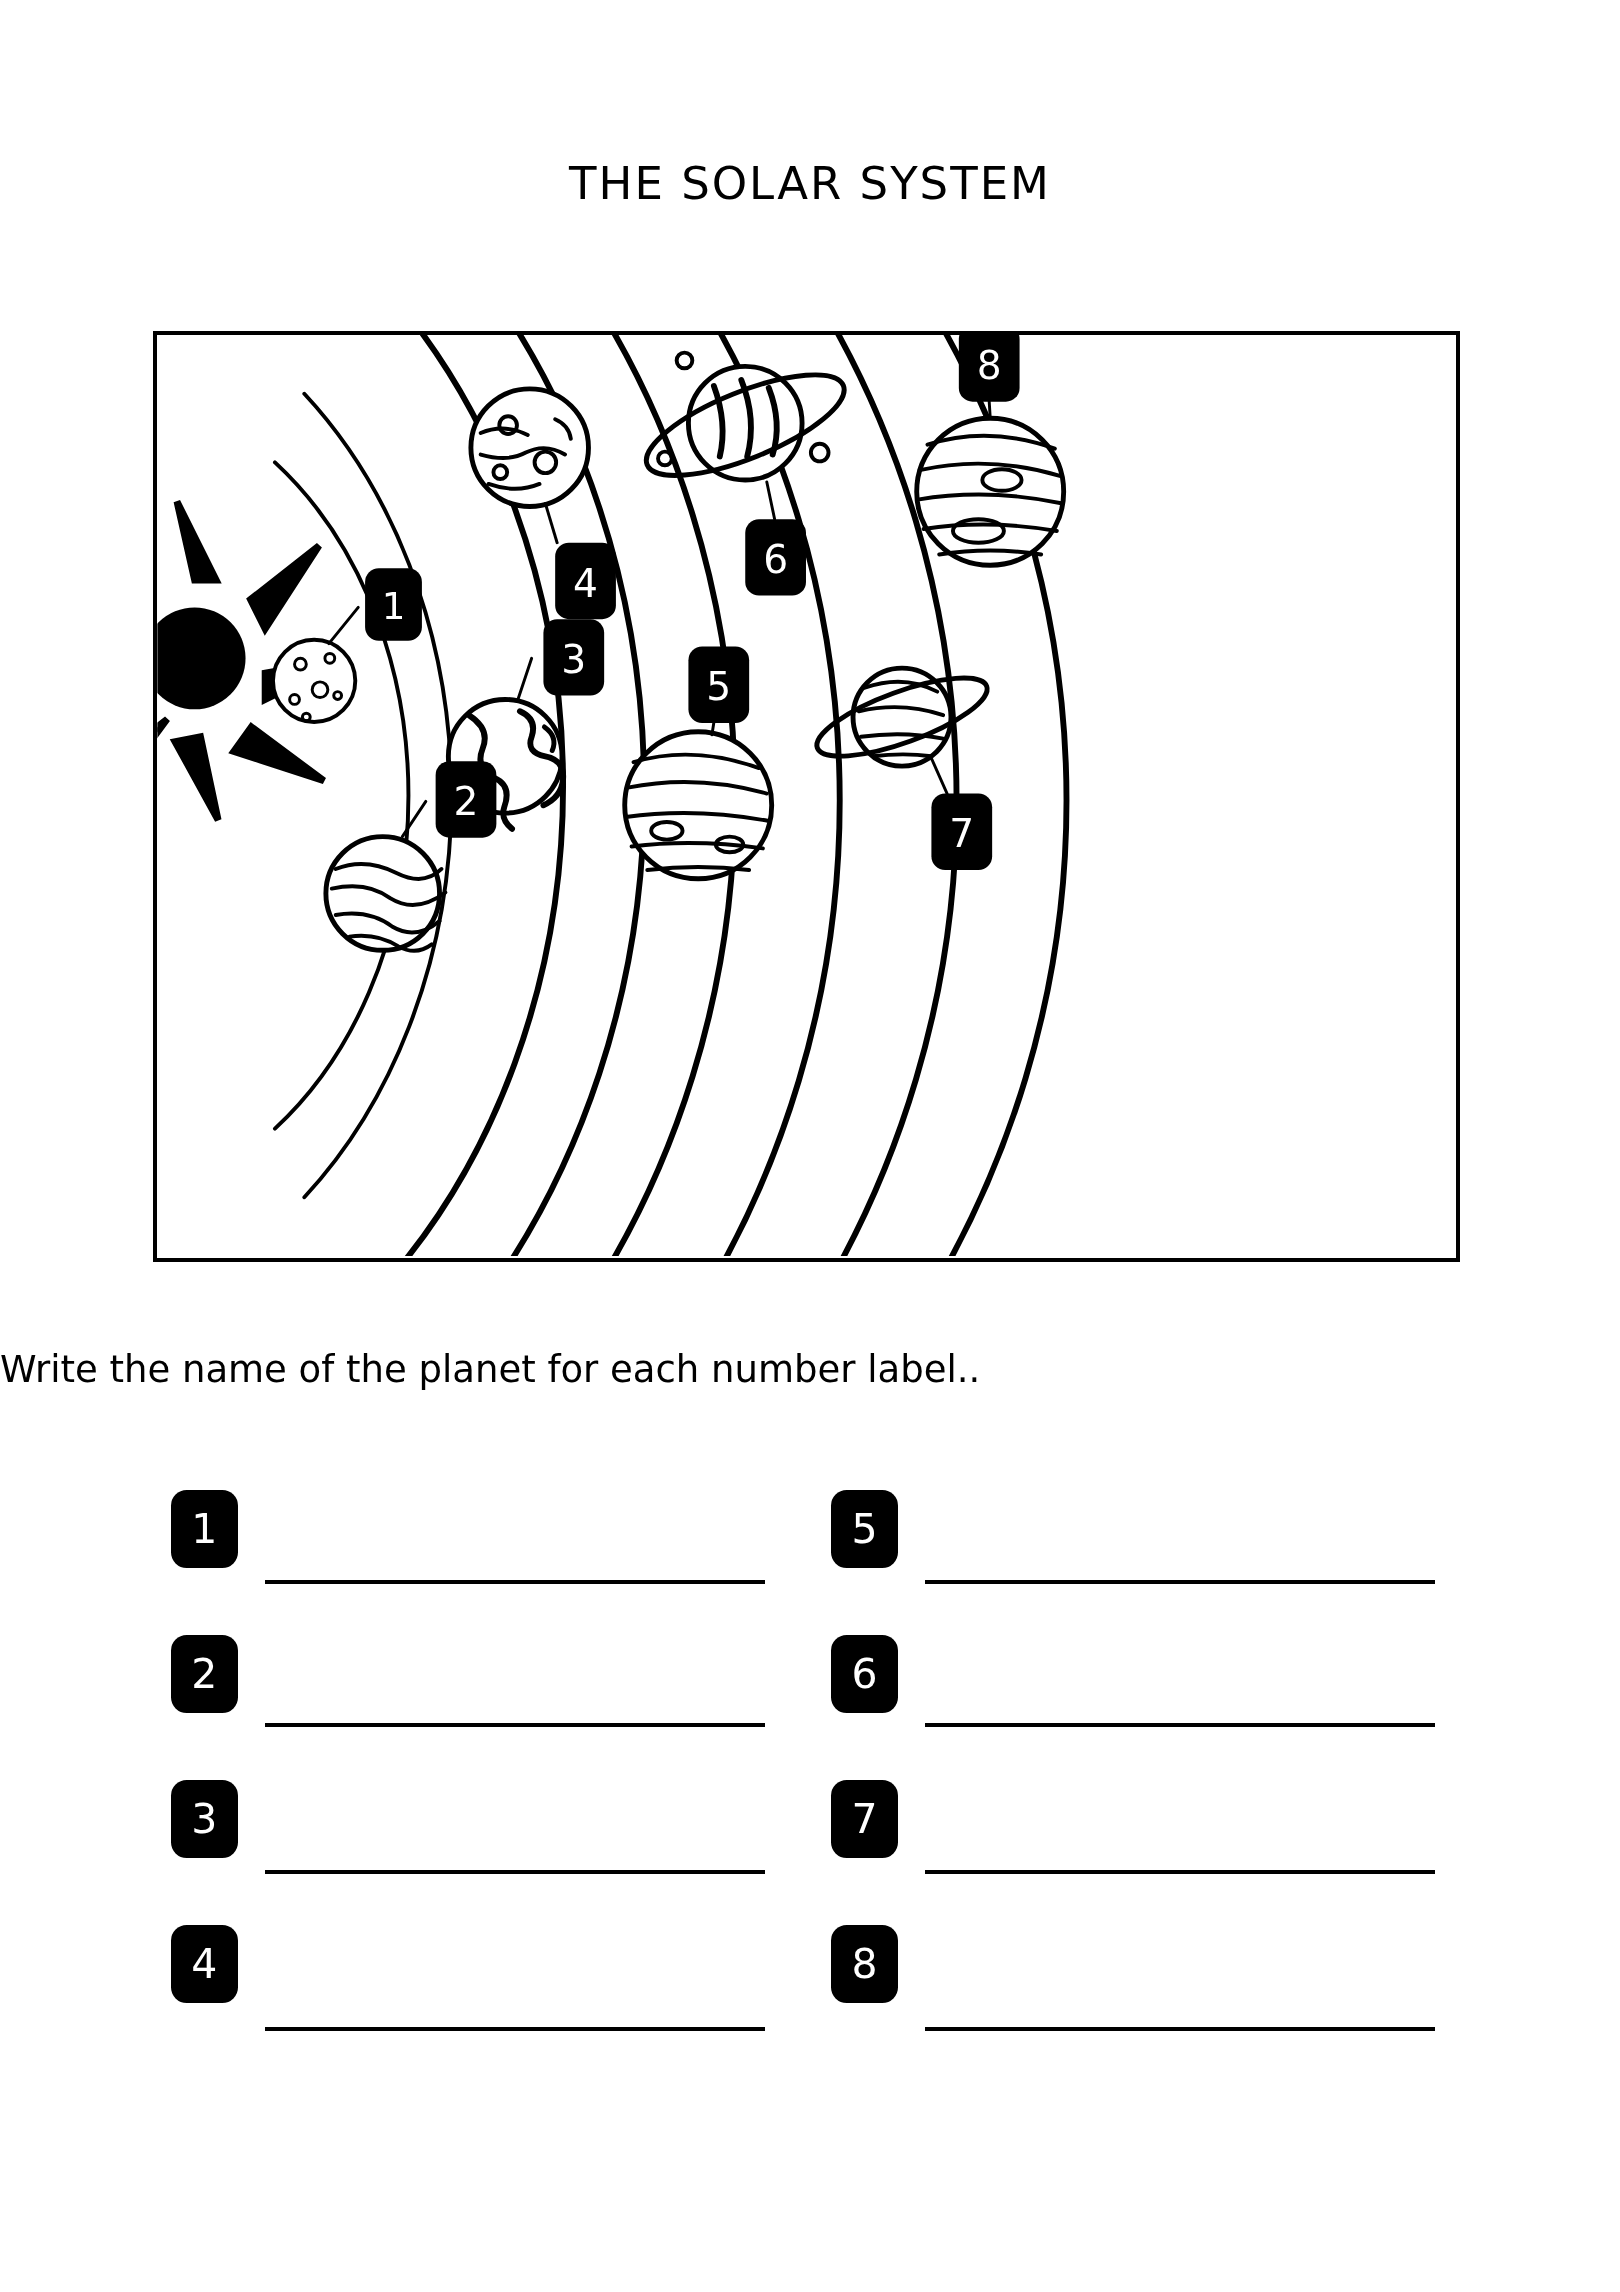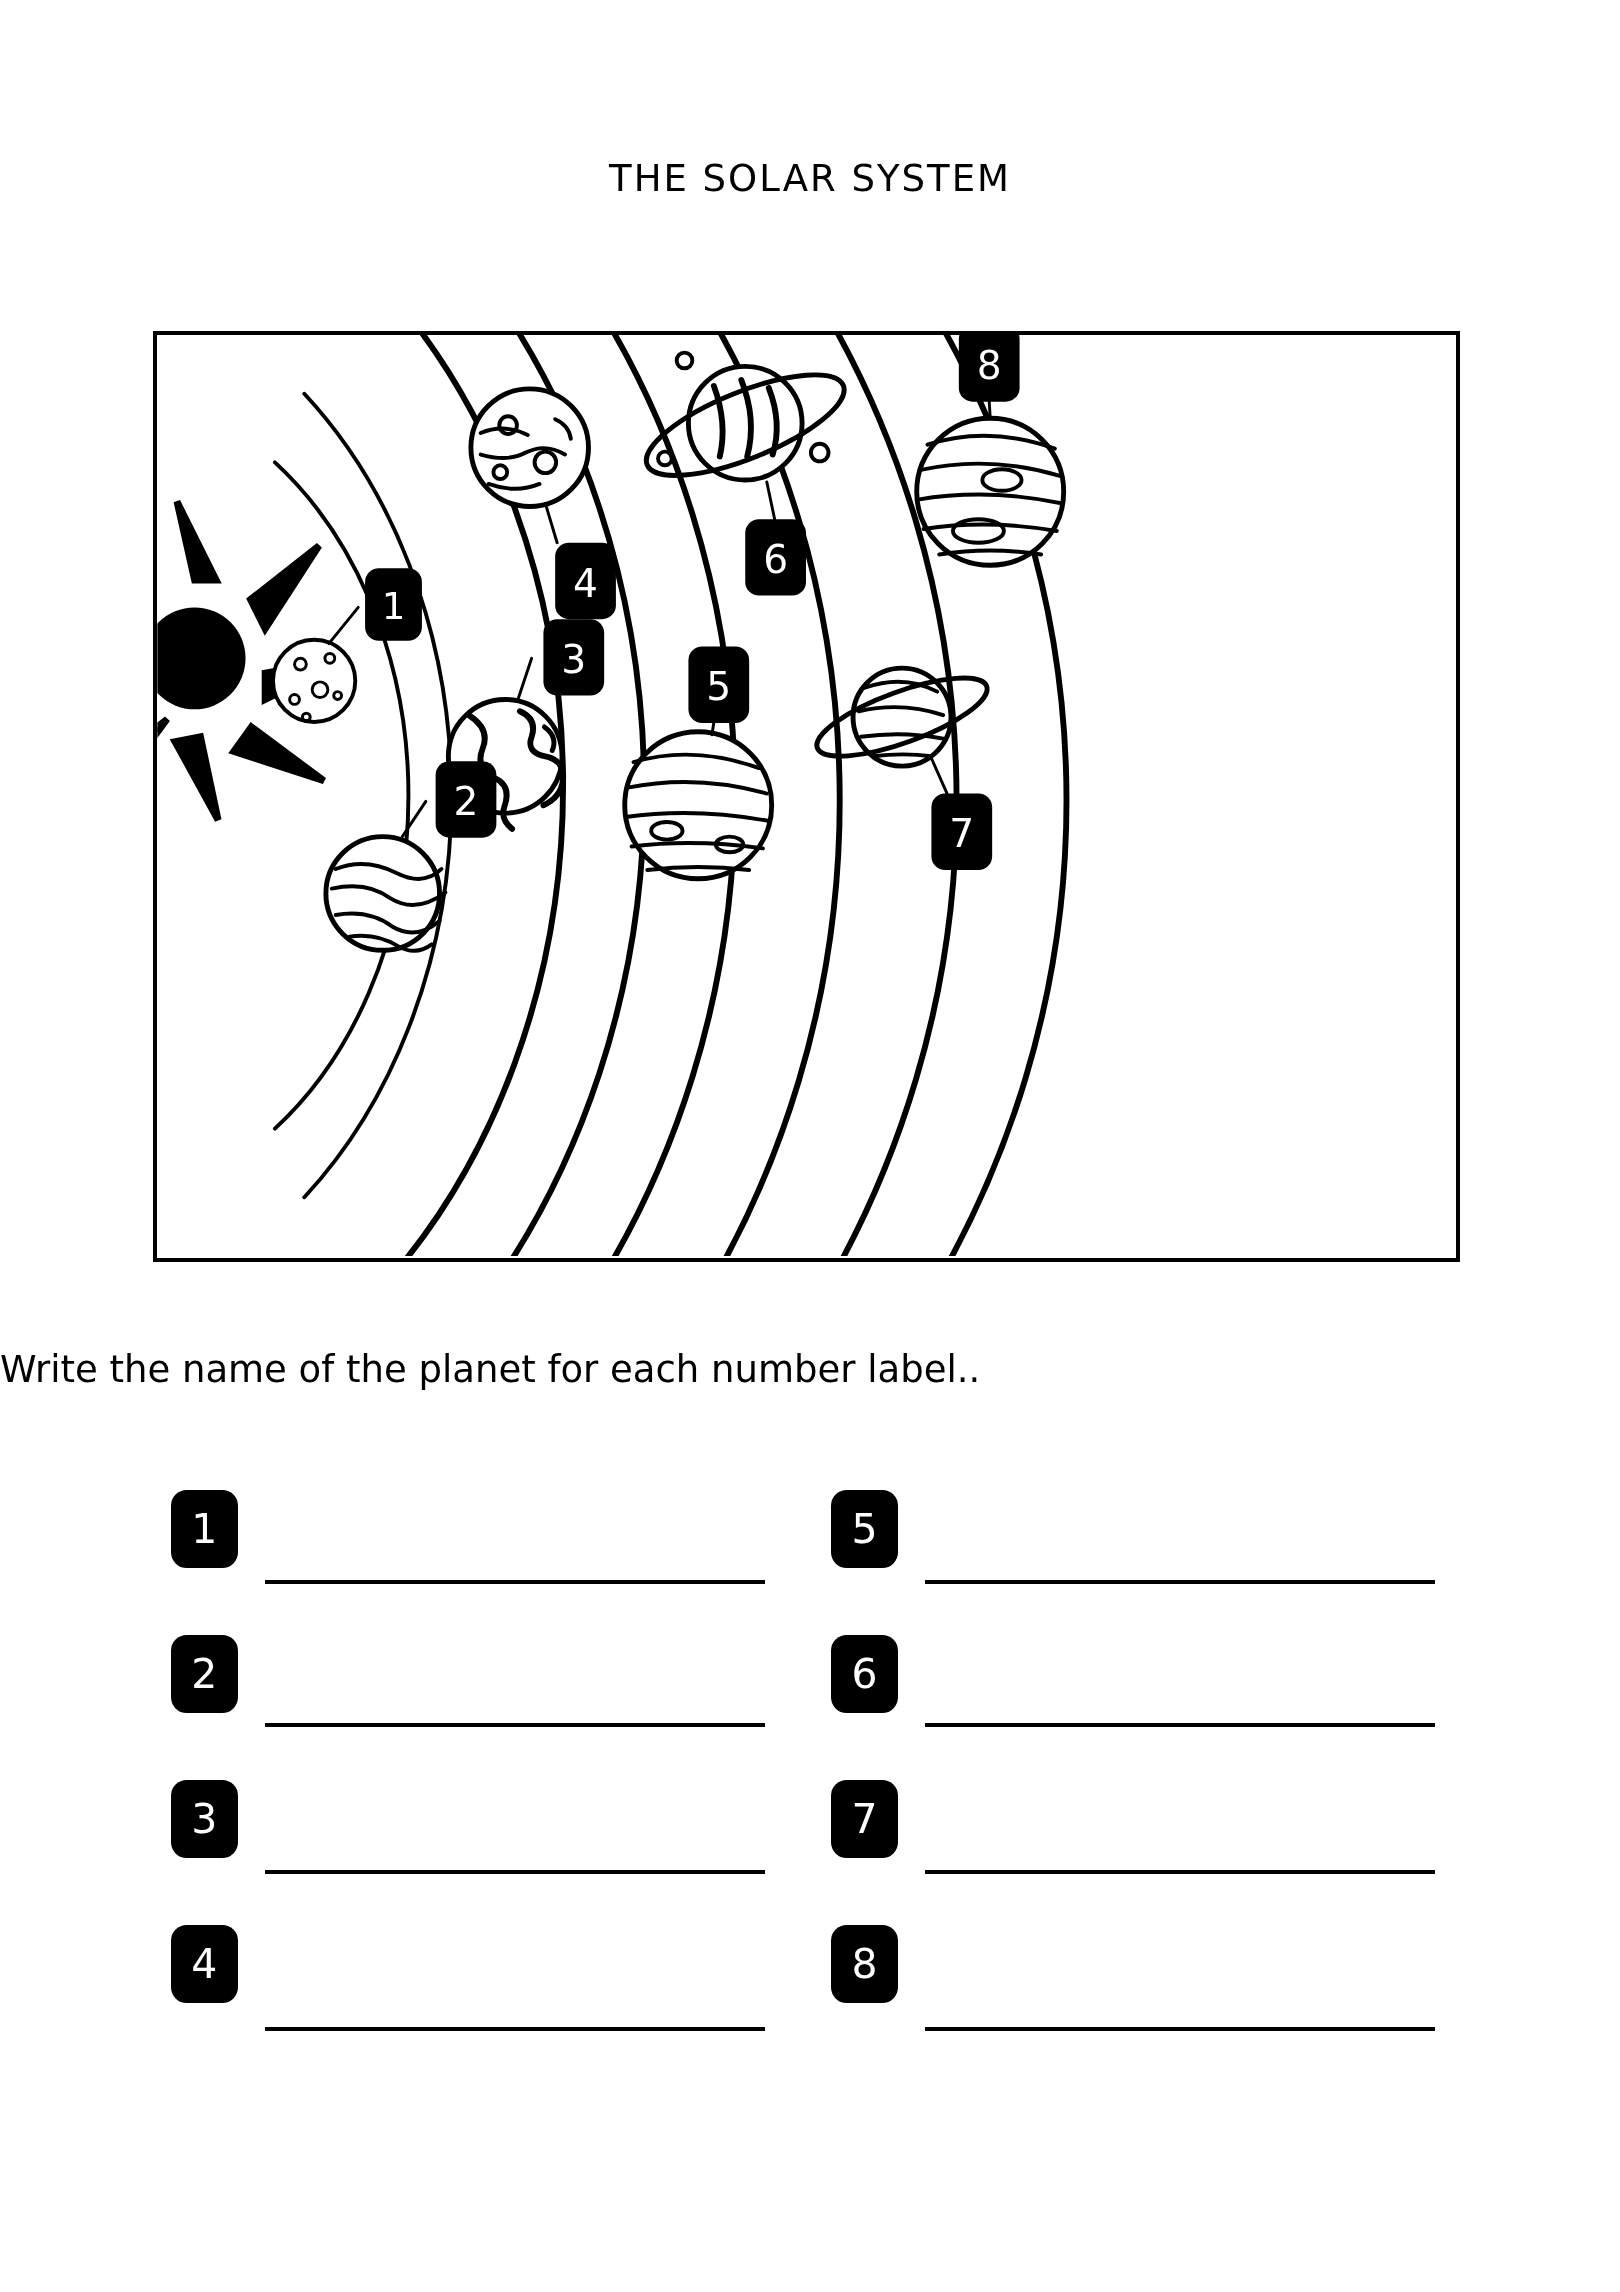--- a/index.html
+++ b/index.html
@@ -23,21 +23,21 @@
     box-sizing: border-box;
   }
 
   
   .title {
     position: absolute;
     top: 157px;
     left: 0;
     width: 100%;
     text-align: center;
-    font-size: 37px;
+    font-size: 45px;
     letter-spacing: 2px;
     font-weight: 400;
     font-family: "DejaVu Sans", sans-serif;
   }
 
   
   .diagram-frame {
     position: absolute;
     left: 153px;
     top: 331px;

